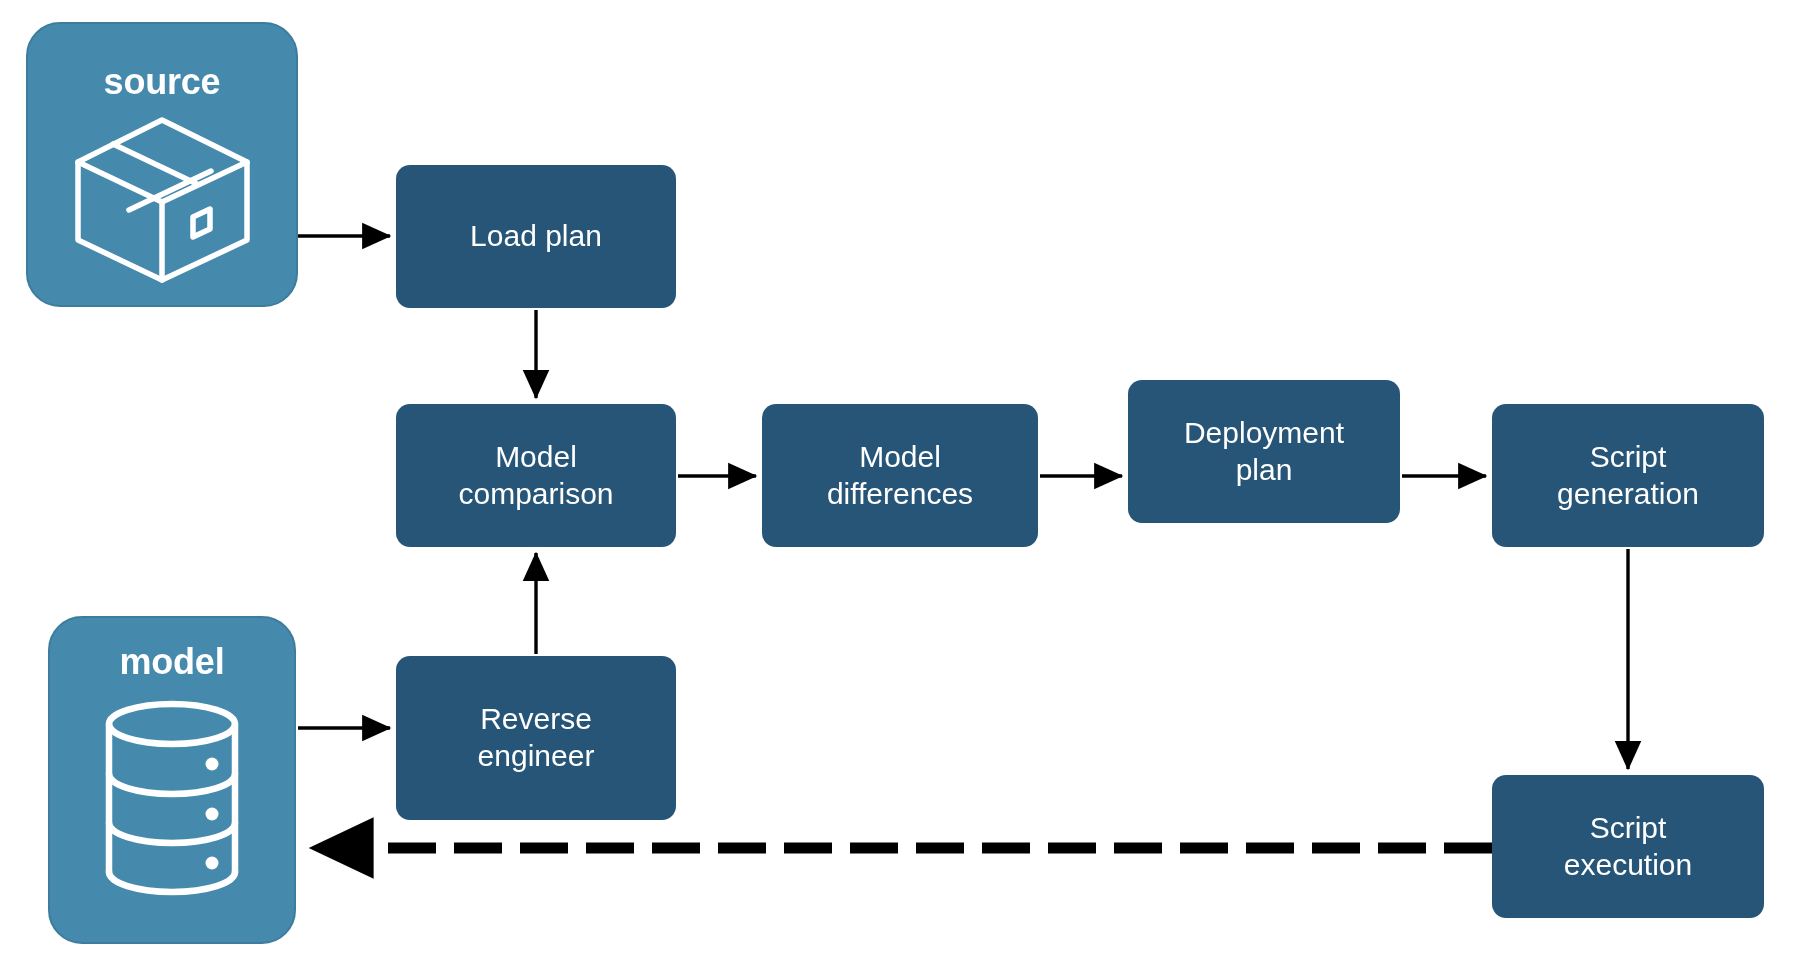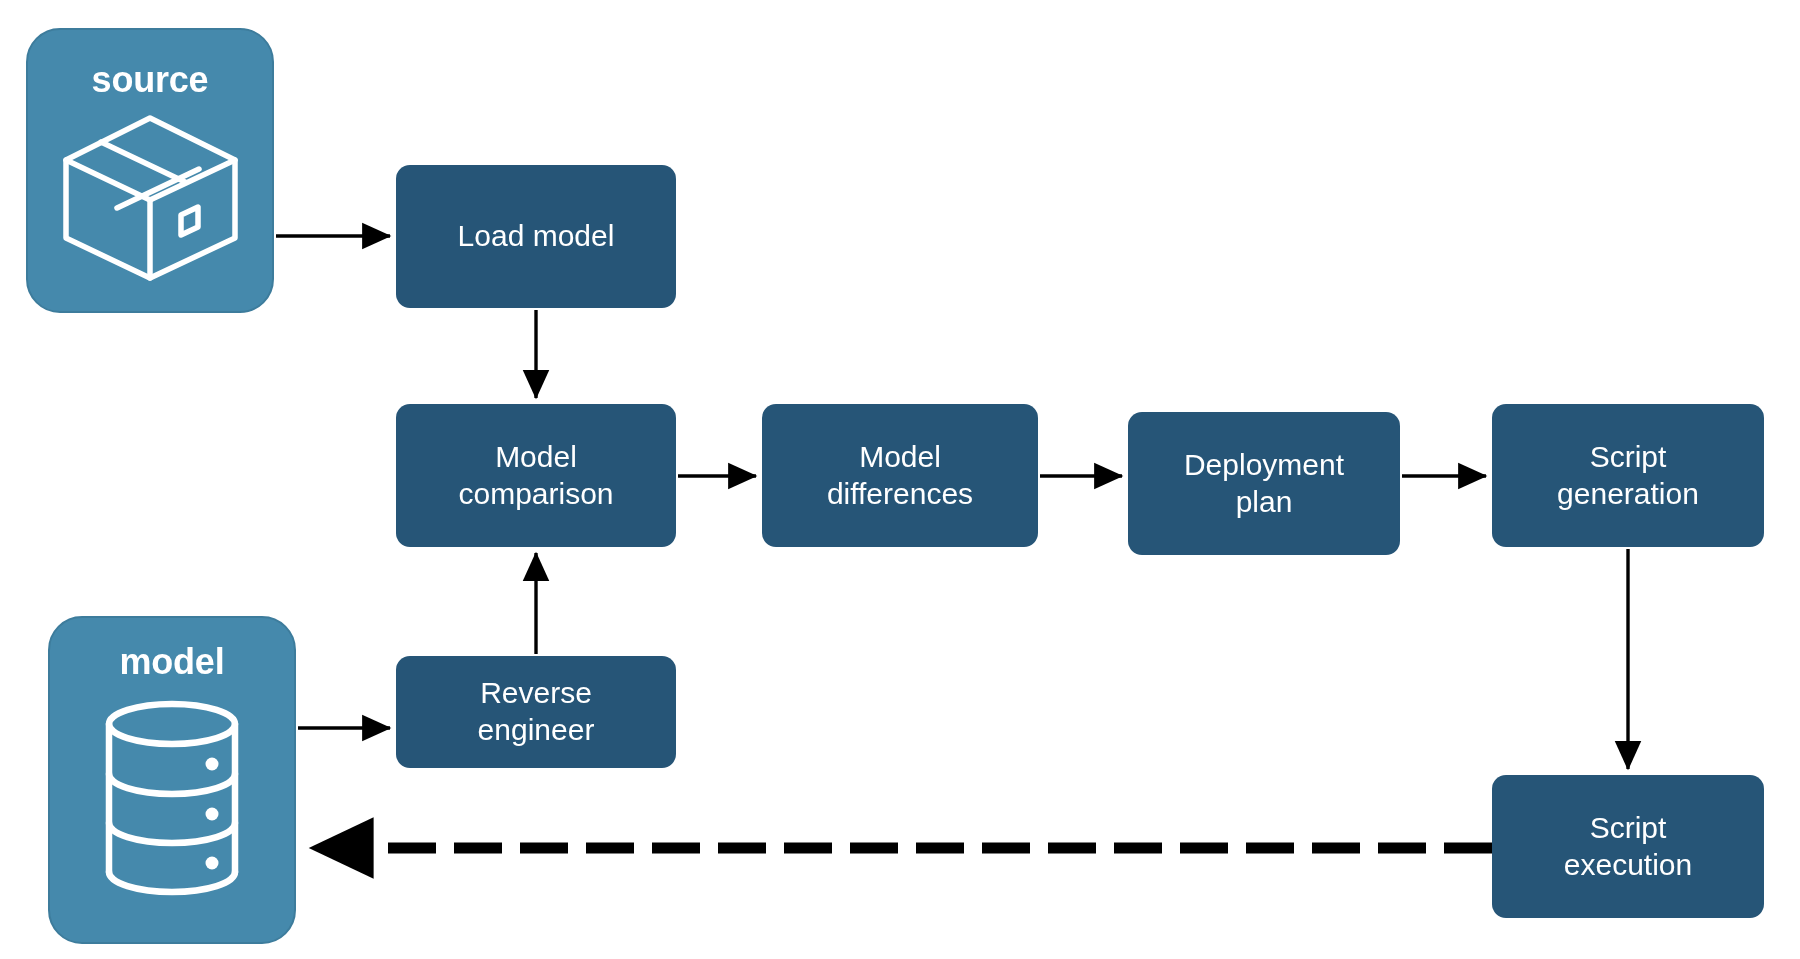--- a/index.html
+++ b/index.html
@@ -116,21 +116,21 @@
 
     <g>
       <line x1="1628" y1="549" x2="1628" y2="769" stroke="#000000" stroke-width="3.4" marker-end="url(#arrow)"></line>
     </g>
 
     <g>
       <line x1="1492" y1="848" x2="312" y2="848" stroke="#000000" stroke-width="11" stroke-dasharray="48 18" marker-end="url(#arrow-fat)"></line>
     </g>
   </svg>
 
-  <div class="endpoint" style="left:26px; top:28px; width:248px; height:285px; padding-top:32px;">
+  <div class="endpoint" style="left:26px; top:22px; width:272px; height:285px; padding-top:40px;">
     <div class="endpoint-label">source</div>
     <span class="endpoint-icon" style="margin-top:12px;">
       <svg width="186" height="175" viewBox="0 0 186 175" xmlns="http://www.w3.org/2000/svg">
         <g fill="none" stroke="#ffffff" stroke-width="5.5" stroke-linejoin="round" stroke-linecap="round">
 
           <path d="M93 8 L178 50 L178 128 L93 168 L9 128 L9 50 Z"></path>
 
           <path d="M9 50 L93 90 L178 50"></path>
           <path d="M93 90 L93 168"></path>
 
@@ -162,39 +162,39 @@
         <g fill="#ffffff">
           <circle cx="120" cy="66" r="6.5"></circle>
           <circle cx="120" cy="116" r="6.5"></circle>
           <circle cx="120" cy="165" r="6.5"></circle>
         </g>
       </svg>
     </span>
   </div>
 
   <div class="process" style="left:396px; top:165px; width:280px; height:143px;">
-    <span class="process-label">Load model</span>
+    <span class="process-label">Load plan</span>
   </div>
 
   <div class="process" style="left:396px; top:404px; width:280px; height:143px;">
     <span class="process-label">Model
 comparison</span>
   </div>
 
-  <div class="process" style="left:396px; top:656px; width:280px; height:112px;">
+  <div class="process" style="left:396px; top:656px; width:280px; height:164px;">
     <span class="process-label">Reverse
 engineer</span>
   </div>
 
   <div class="process" style="left:762px; top:404px; width:276px; height:143px;">
     <span class="process-label">Model
 differences</span>
   </div>
 
-  <div class="process" style="left:1128px; top:412px; width:272px; height:143px;">
+  <div class="process" style="left:1128px; top:380px; width:272px; height:143px;">
     <span class="process-label">Deployment
 plan</span>
   </div>
 
   <div class="process" style="left:1492px; top:404px; width:272px; height:143px;">
     <span class="process-label">Script
 generation</span>
   </div>
 
   <div class="process" style="left:1492px; top:775px; width:272px; height:143px;">

